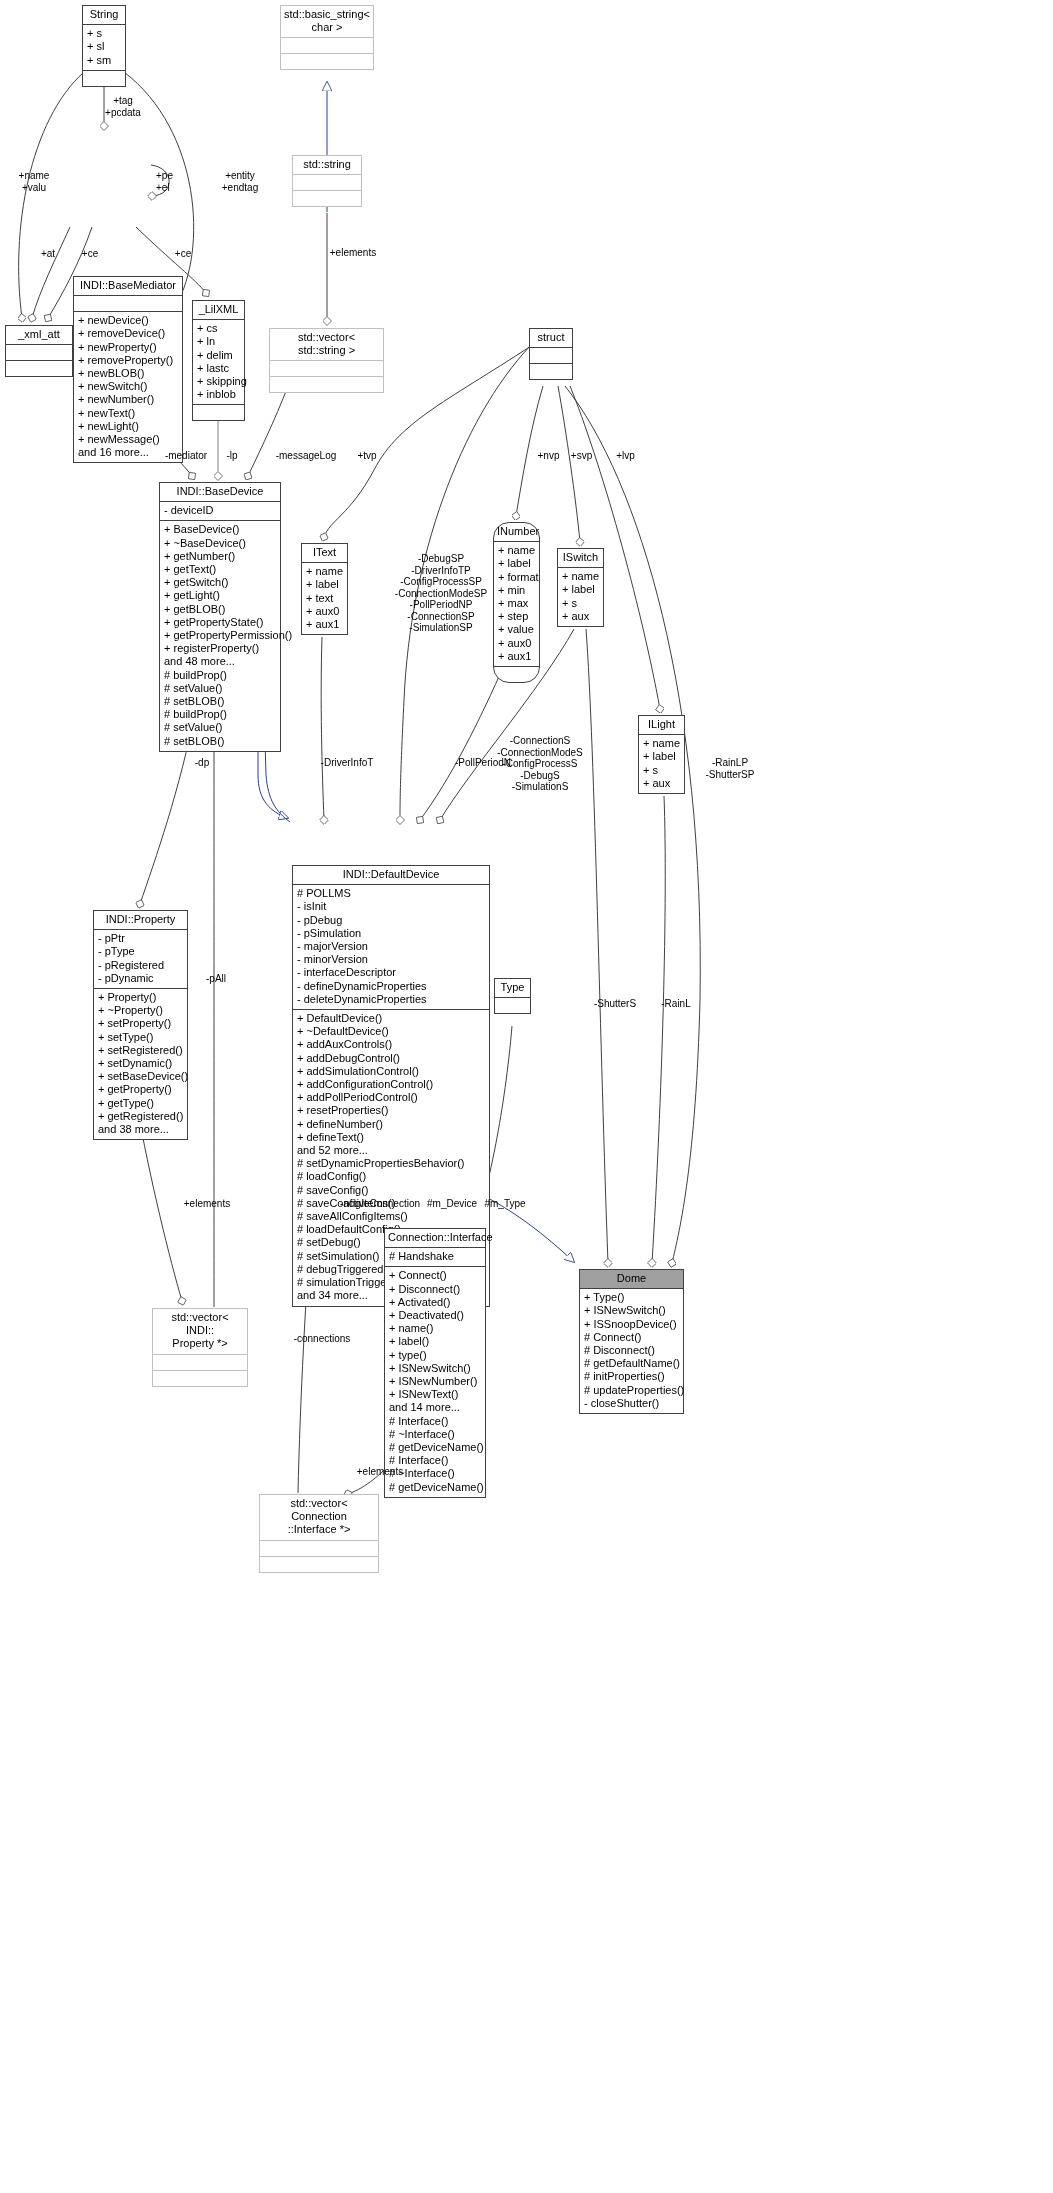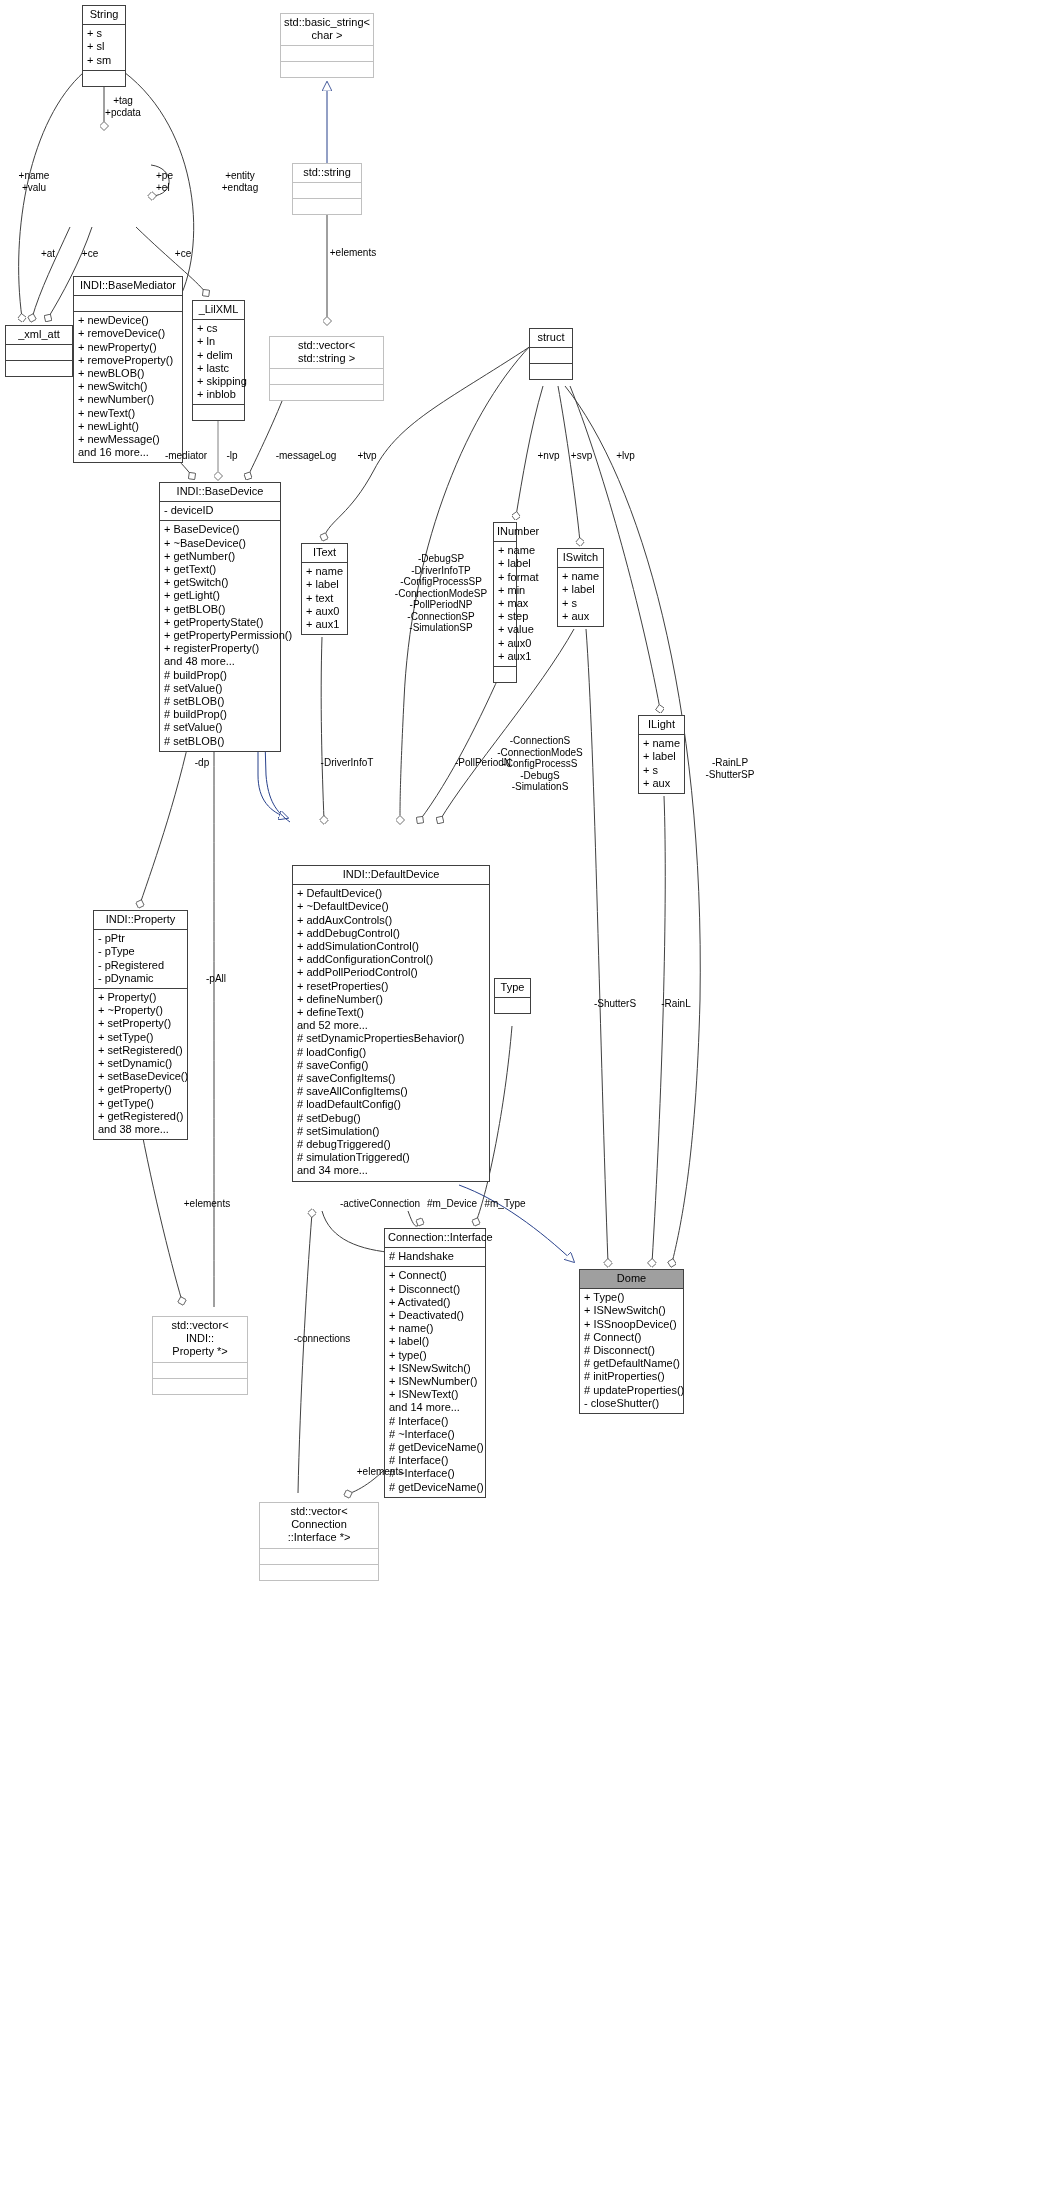--- a/index.html
+++ b/index.html
@@ -30,21 +30,20 @@
     position: absolute;
     box-sizing: border-box;
     background: #ffffff;
     border: 1px solid #404040;
     font-size: 11px;
     line-height: 13.2px;
     color: #000000;
   }
   .node.grey {
     border: 1px solid #c0c0c0;
-    margin-top: 8px;
   }
   .node.filled {
     background: #9f9f9f;
   }
   .node .title {
     text-align: center;
     padding: 2px 3px 3px 3px;
     border-bottom: 1px solid #404040;
     white-space: pre-line;
   }
@@ -273,21 +272,21 @@
     <div class="title">IText</div>
     <div class="sect last">
       <div>+ name</div>
       <div>+ label</div>
       <div>+ text</div>
       <div>+ aux0</div>
       <div>+ aux1</div>
     </div>
   </div>
 
-  <div class="node" style="left:493px; top:522px; width:24px;">
+  <div class="node" style="left:493px; top:522px; width:47px;border-radius:16px;">
     <div class="title">INumber</div>
     <div class="sect">
       <div>+ name</div>
       <div>+ label</div>
       <div>+ format</div>
       <div>+ min</div>
       <div>+ max</div>
       <div>+ step</div>
       <div>+ value</div>
       <div>+ aux0</div>
@@ -334,20 +333,31 @@
       <div>+ setBaseDevice()</div>
       <div>+ getProperty()</div>
       <div>+ getType()</div>
       <div>+ getRegistered()</div>
       <div>and 38 more...</div>
     </div>
   </div>
 
   <div class="node" style="left:292px; top:826px; width:198px;margin-top:39px;">
     <div class="title">INDI::DefaultDevice</div>
+    <div class="sect">
+      <div># POLLMS</div>
+      <div>- isInit</div>
+      <div>- pDebug</div>
+      <div>- pSimulation</div>
+      <div>- majorVersion</div>
+      <div>- minorVersion</div>
+      <div>- interfaceDescriptor</div>
+      <div>- defineDynamicProperties</div>
+      <div>- deleteDynamicProperties</div>
+    </div>
     <div class="sect last">
       <div>+ DefaultDevice()</div>
       <div>+ ~DefaultDevice()</div>
       <div>+ addAuxControls()</div>
       <div>+ addDebugControl()</div>
       <div>+ addSimulationControl()</div>
       <div>+ addConfigurationControl()</div>
       <div>+ addPollPeriodControl()</div>
       <div>+ resetProperties()</div>
       <div>+ defineNumber()</div>

